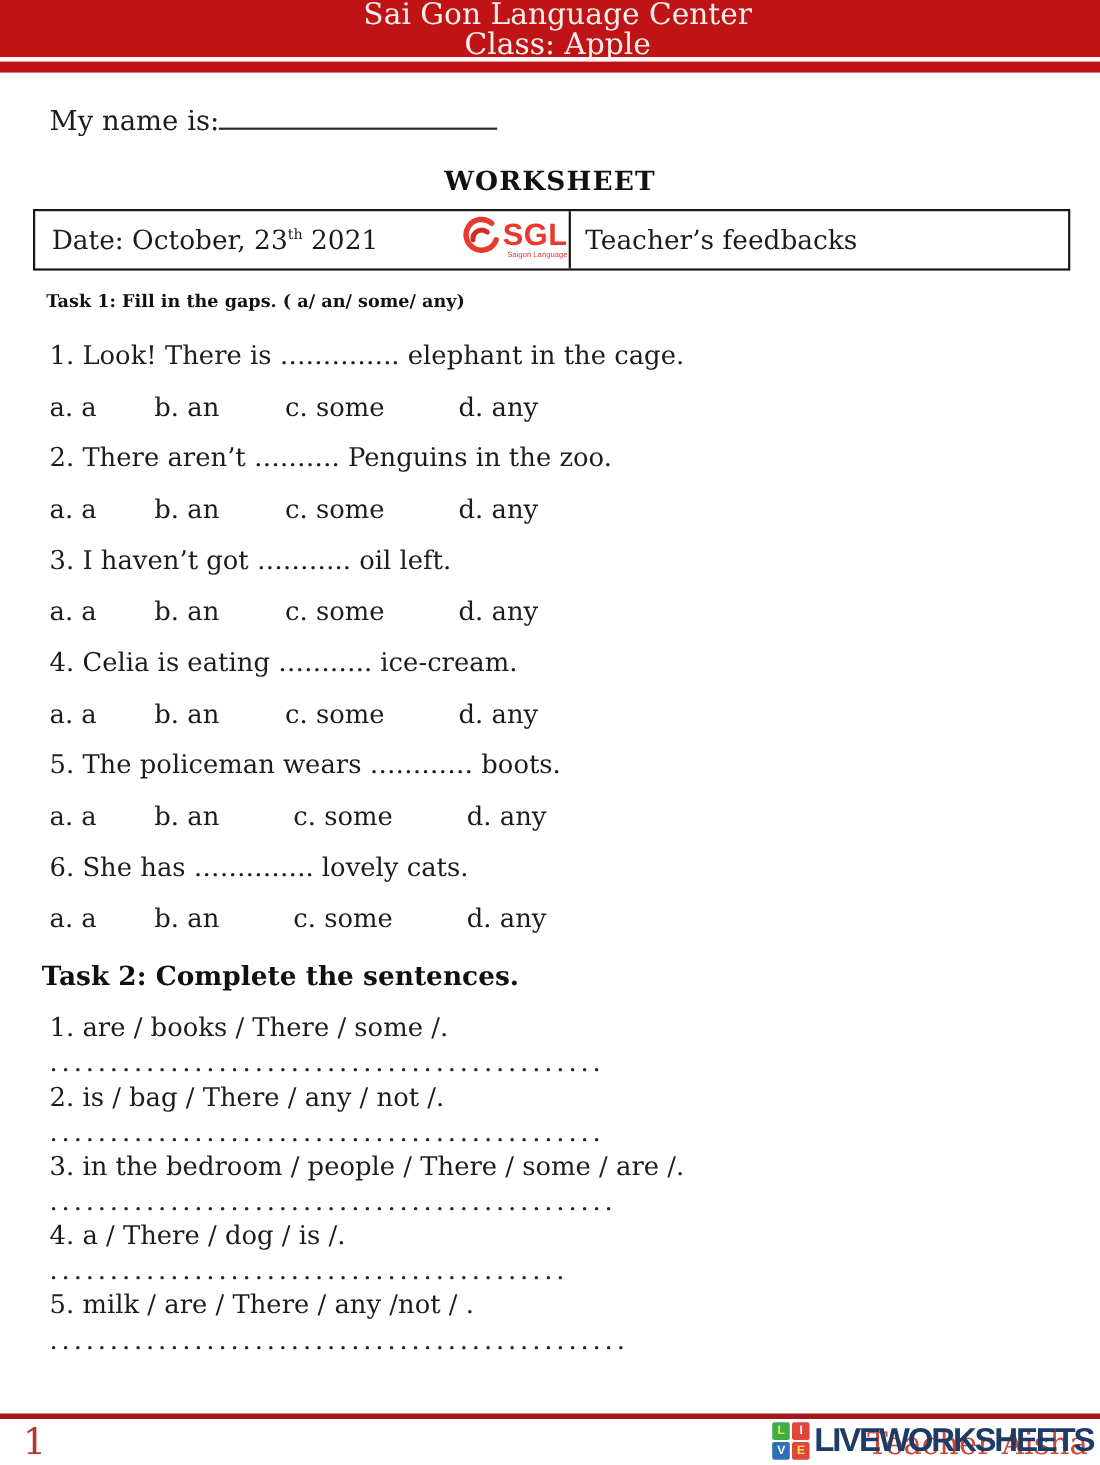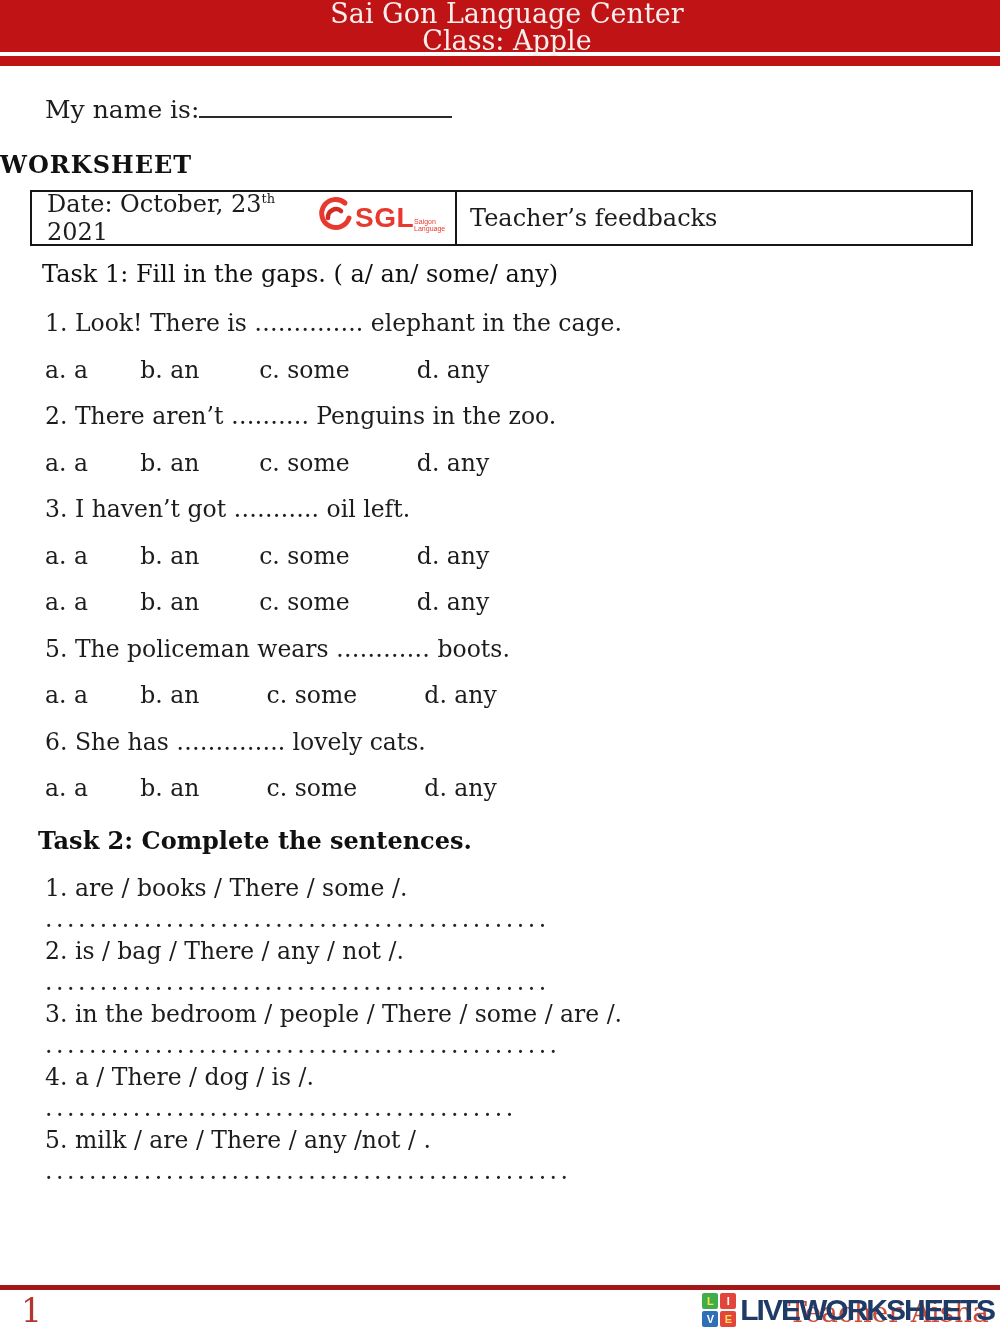--- a/index.html
+++ b/index.html
@@ -20,35 +20,35 @@
   .band{height:52px;background:var(--brand_red);display:flex;align-items:center;justify-content:space-between;padding:0 14px 0 28px;flex-direction:column;}
   .band .hdr-text{color:#f7efee;font-size:27px;line-height:1;}
   .stripe-white{height:4px;background:#ffffff;}
   .stripe-red{height:10px;background:var(--brand_red);}
 
   
   .name-line{margin:26px 0 0 45px;font-size:25px;line-height:32px;}
   .name-underline{display:inline-block;width:253px;height:26px;border-bottom:2px solid #2a2a2a;}
 
   
-  .ws-title{margin:24px 0 0 0;font-size:24px;line-height:30px;font-weight:bold;letter-spacing:1px;color:#111;}
+  .ws-title{margin:24px 0 0 0;font-size:24px;line-height:30px;font-weight:bold;text-align:center;letter-spacing:1px;color:#111;}
 
   
   .info-table{margin:10px 27px 0 30px;height:56px;border:2px solid #161616;display:flex;}
   .cell{display:flex;align-items:center;font-size:24px;}
-  .cell.left{width:425px;border-right:2px solid #161616;padding-left:15px;justify-content:center;}
+  .cell.left{width:487px;border-right:2px solid #161616;padding-left:15px;justify-content:center;}
   .cell.right{flex:1;padding-left:13px;}
   .date-sup{font-size:13px;vertical-align:super;line-height:0;}
   .sgl-logo{margin-left:auto;display:flex;align-items:center;padding-right:1px;}
-  .sgl-word-wrap{display:flex;flex-direction:row;line-height:1;}
+  .sgl-word-wrap{display:flex;flex-direction:column;line-height:1;}
   .sgl-word{font-family:"Liberation Sans",sans-serif;font-weight:bold;font-size:28px;color:var(--logo_red);letter-spacing:0.5px;}
   .sgl-sub{font-family:"Liberation Sans",sans-serif;font-size:7px;color:var(--logo_red);margin-top:1px;align-self:flex-end;}
 
   
-  .task1-heading{margin:13px 0 0 42px;font-size:24px;line-height:30px;font-weight:normal;color:#101010;}
+  .task1-heading{margin:13px 0 0 42px;font-size:16px;line-height:30px;font-weight:bold;color:#101010;}
   .t1{margin-top:11px;}
   .t1 p{margin:0 0 0 45px;font-size:23.5px;line-height:46.5px;white-space:pre-wrap;}
   .task2-heading{margin:14px 0 0 38px;font-size:24px;line-height:30px;font-weight:bold;color:#101010;}
   .t2{margin-top:17px;}
   .t2 p{margin:0 0 0 45px;font-size:23.5px;line-height:31.5px;white-space:pre-wrap;}
   .t2 p.dots{letter-spacing:3.5px;color:#242424;}
 
   
   .footer-rule{position:absolute;left:0;right:0;top:1285px;height:5px;background:var(--footer_rule_red);}
   .page-num{position:absolute;left:21px;top:1292px;font-size:33px;line-height:38px;color:var(--page_number_red);}
@@ -102,20 +102,21 @@
   </div>
 
   <div class="task1-heading">Task 1: Fill in the gaps. ( a/ an/ some/ any)</div>
   <div class="t1">
     <p>1. Look! There is ………….. elephant in the cage.</p>
     <p>a. a       b. an        c. some         d. any</p>
     <p>2. There aren’t ………. Penguins in the zoo.</p>
     <p>a. a       b. an        c. some         d. any</p>
     <p>3. I haven’t got ……….. oil left.</p>
     <p>a. a       b. an        c. some         d. any</p>
+    <p>4. Celia is eating ……….. ice-cream.</p>
     <p>a. a       b. an        c. some         d. any</p>
     <p>5. The policeman wears ………… boots.</p>
     <p>a. a       b. an         c. some         d. any</p>
     <p>6. She has ………….. lovely cats.</p>
     <p>a. a       b. an         c. some         d. any</p>
   </div>
 
   <div class="task2-heading">Task 2: Complete the sentences.</div>
   <div class="t2">
     <p>1. are / books / There / some /.</p>

